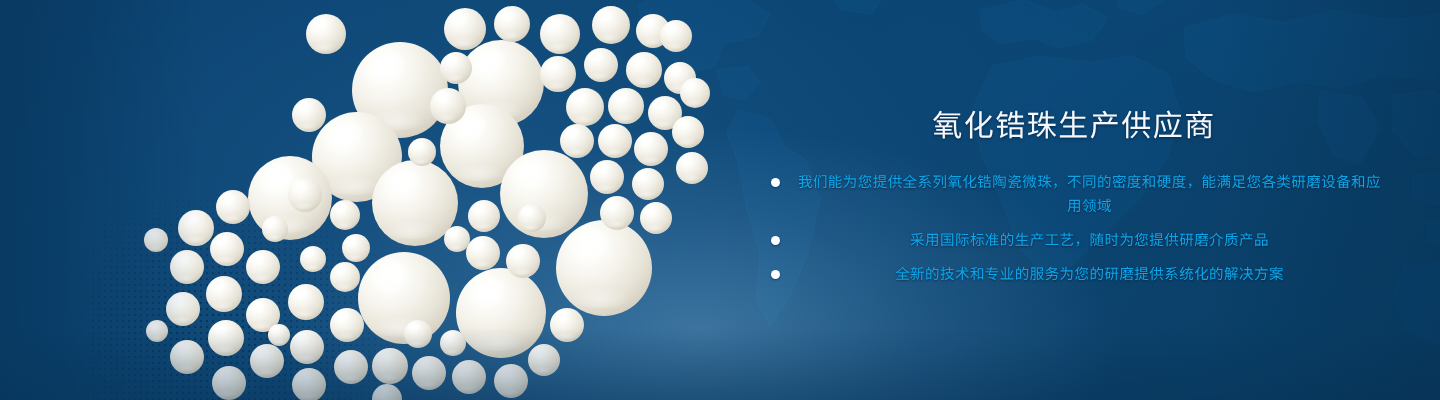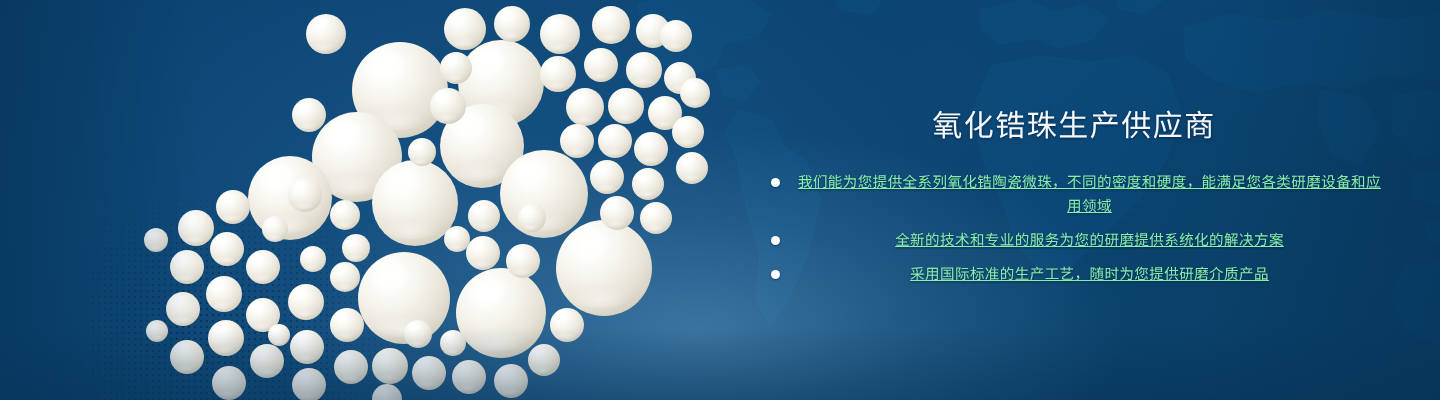--- a/index.html
+++ b/index.html
@@ -133,23 +133,22 @@
     margin: 24px 0 0 0;
     padding: 0;
   }
   .bullet {
     position: relative;
     padding-left: 31px;
     margin-bottom: 10px;
     font-size: 14.5px;
     line-height: 24px;
     letter-spacing: 0.45px;
-    color: #86efac;
+    color: #0ea5e9;
     text-shadow: 0 1px 2px rgba(3,30,58,0.70);
-    text-decoration: underline;
   }
   .bullet:last-child { margin-bottom: 0; }
   .bullet .dot {
     position: absolute;
     left: 7px;
     top: 8px;
     width: 9px;
     height: 9px;
     border-radius: 50%;
     background: #ffffff;
@@ -286,22 +285,22 @@
   <div class="content">
     <h1 class="headline">氧化锆珠生产供应商</h1>
 
     <ul class="bullets">
       <li class="bullet">
         <span class="dot"></span>
         <span class="txt">我们能为您提供全系列氧化锆陶瓷微珠，不同的密度和硬度，能满足您各类研磨设备和应用领域</span>
       </li>
       <li class="bullet">
         <span class="dot"></span>
-        <span class="txt">全新的技术和专业的服务为您的研磨提供系统化的解决方案</span>
+        <span class="txt">采用国际标准的生产工艺，随时为您提供研磨介质产品</span>
       </li>
       <li class="bullet">
         <span class="dot"></span>
-        <span class="txt">采用国际标准的生产工艺，随时为您提供研磨介质产品</span>
+        <span class="txt">全新的技术和专业的服务为您的研磨提供系统化的解决方案</span>
       </li>
     </ul>
   </div>
 
 </div>
 
 </body></html>

